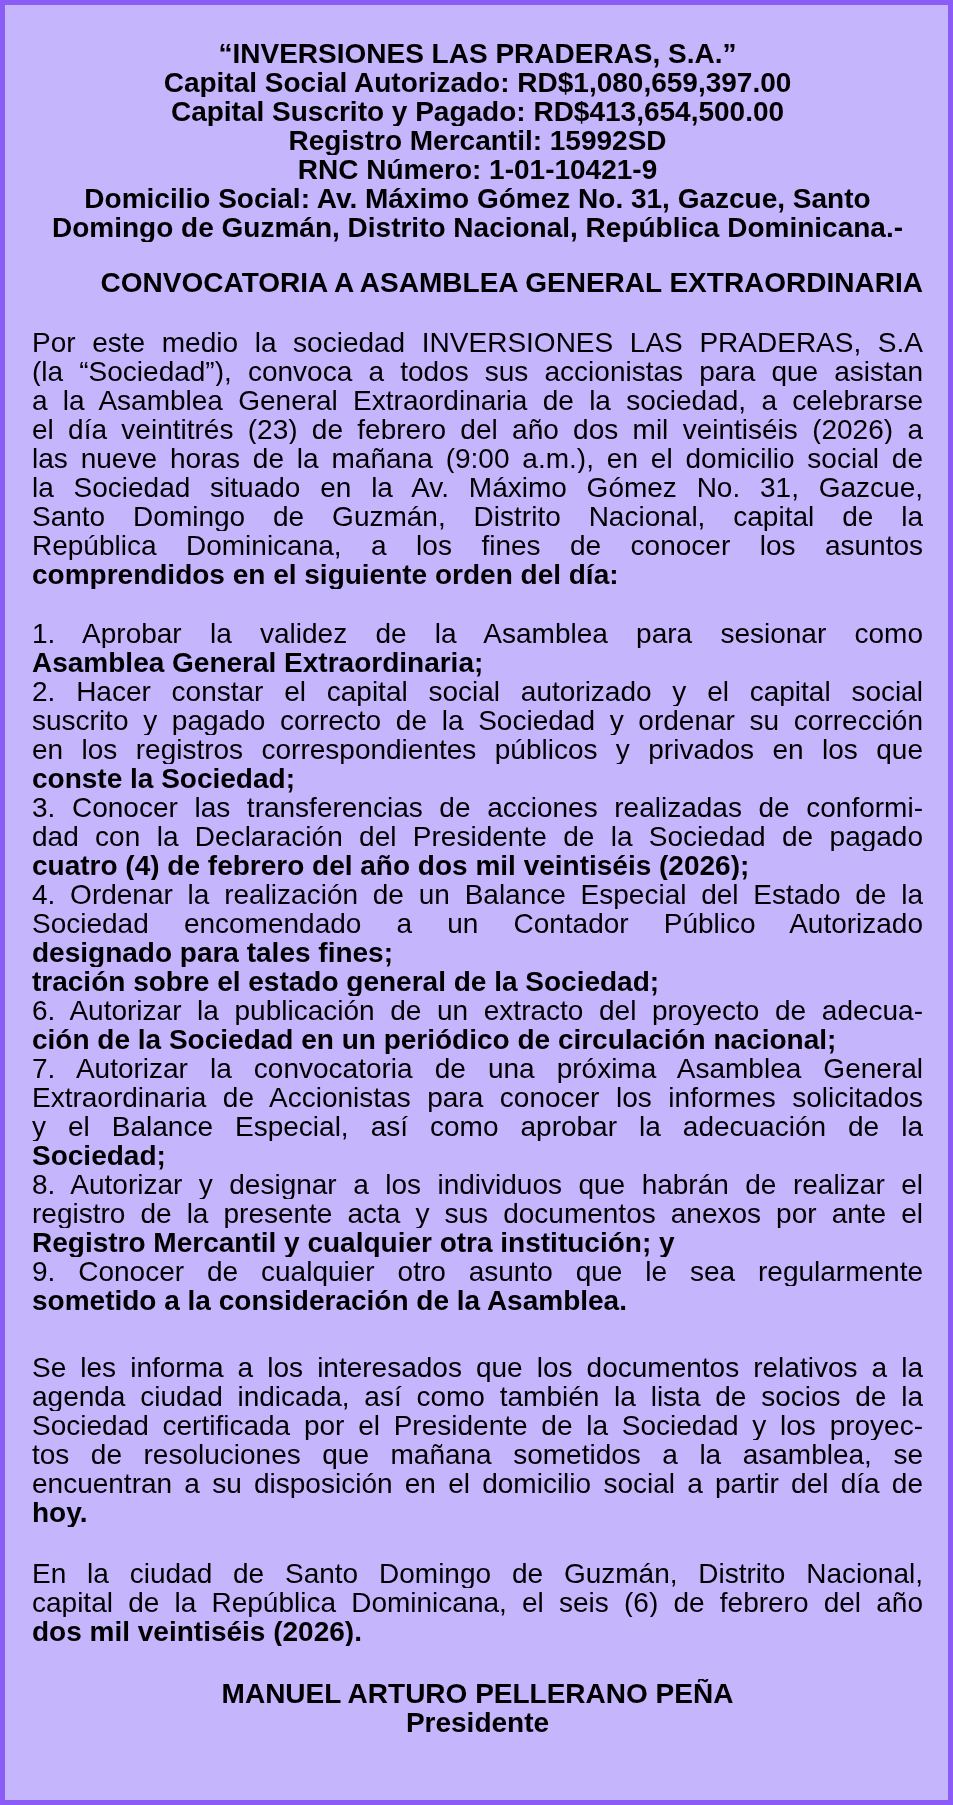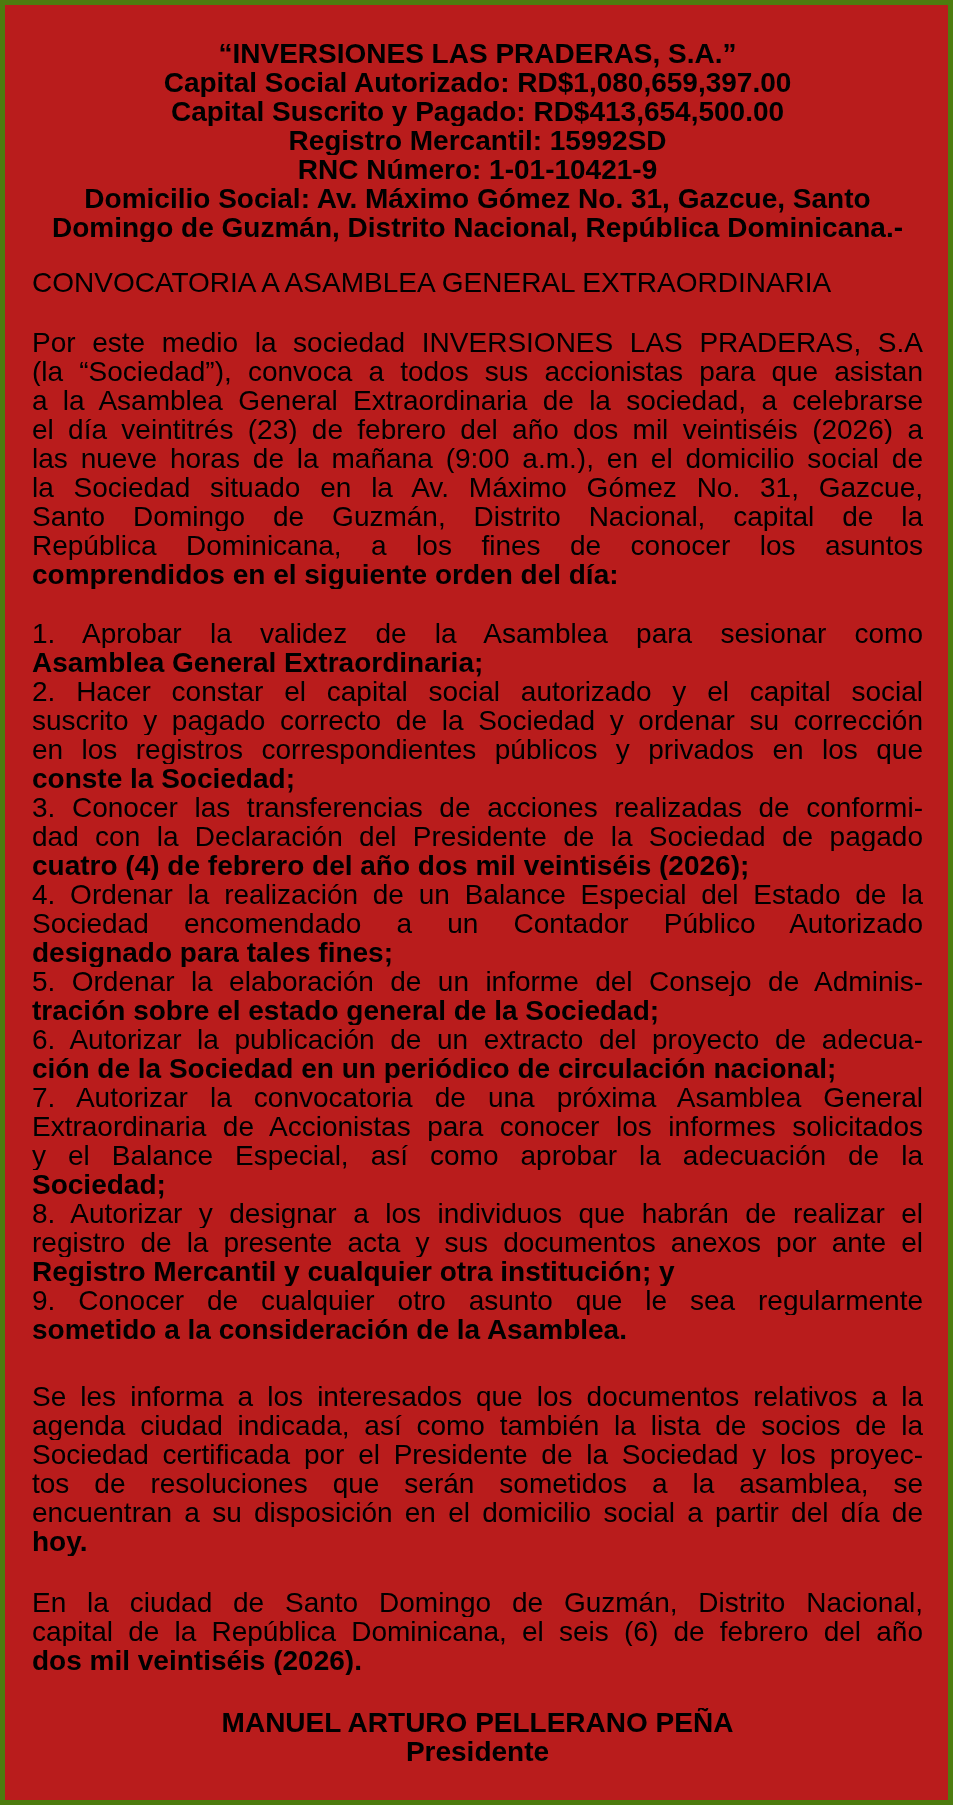--- a/index.html
+++ b/index.html
@@ -3,40 +3,40 @@
 <meta charset="utf-8">
 <title>Convocatoria</title>
 <style>
   html, body { margin: 0; padding: 0; background: #ffffff; }
   body { width: 953px; overflow: hidden; }
 
   .page {
     box-sizing: border-box;
     width: 953px;
     height: 1805px;
-    background: #b91c1c;
-    border: 5px solid #4d7c0f;
+    background: #c4b5fd;
+    border: 5px solid #8b5cf6;
     padding: 34px 25px 0 27px;
     font-family: "Liberation Sans", "DejaVu Sans", sans-serif;
     font-size: 28px;
     line-height: 29px;
     color: #000000;
     overflow: hidden;
   }
 
   .line { height: 29px; overflow: hidden; }
 
   
   .masthead { font-weight: bold; }
   .masthead .line { text-align: center; text-align-last: center; }
 
   
   .notice-title {
-    font-weight: normal;
-    text-align: left;
+    font-weight: bold;
+    text-align: right;
     margin-top: 26px;
     height: 29px;
     overflow: hidden;
   }
 
   
   .par .line { text-align: justify; text-align-last: justify; }
   .par .line.last { text-align: left; text-align-last: left; font-weight: bold; }
 
   .intro   { margin-top: 31px; }
@@ -91,21 +91,20 @@
         <div class="line">3. Conocer las transferencias de acciones realizadas de conformi-</div>
         <div class="line">dad con la Declaración del Presidente de la Sociedad de pagado</div>
         <div class="line last">cuatro (4) de febrero del año dos mil veintiséis (2026);</div>
       </div>
     <div class="par agenda-item">
         <div class="line">4. Ordenar la realización de un Balance Especial del Estado de la</div>
         <div class="line">Sociedad encomendado a un Contador Público Autorizado</div>
         <div class="line last">designado para tales fines;</div>
       </div>
     <div class="par agenda-item">
-        <div class="line">5. Ordenar la elaboración de un informe del Consejo de Adminis-</div>
         <div class="line last">tración sobre el estado general de la Sociedad;</div>
       </div>
     <div class="par agenda-item">
         <div class="line">6. Autorizar la publicación de un extracto del proyecto de adecua-</div>
         <div class="line last">ción de la Sociedad en un periódico de circulación nacional;</div>
       </div>
     <div class="par agenda-item">
         <div class="line">7. Autorizar la convocatoria de una próxima Asamblea General</div>
         <div class="line">Extraordinaria de Accionistas para conocer los informes solicitados</div>
         <div class="line">y el Balance Especial, así como aprobar la adecuación de la</div>
@@ -119,21 +118,21 @@
     <div class="par agenda-item">
         <div class="line">9. Conocer de cualquier otro asunto que le sea regularmente</div>
         <div class="line last">sometido a la consideración de la Asamblea.</div>
       </div>
   </section>
 
   <section class="par availability">
       <div class="line">Se les informa a los interesados que los documentos relativos a la</div>
       <div class="line">agenda ciudad indicada, así como también la lista de socios de la</div>
       <div class="line">Sociedad certificada por el Presidente de la Sociedad y los proyec-</div>
-      <div class="line">tos de resoluciones que serán sometidos a la asamblea, se</div>
+      <div class="line">tos de resoluciones que mañana sometidos a la asamblea, se</div>
       <div class="line">encuentran a su disposición en el domicilio social a partir del día de</div>
       <div class="line last">hoy.</div>
     </section>
 
   <section class="par closing">
       <div class="line">En la ciudad de Santo Domingo de Guzmán, Distrito Nacional,</div>
       <div class="line">capital de la República Dominicana, el seis (6) de febrero del año</div>
       <div class="line last">dos mil veintiséis (2026).</div>
     </section>
 

